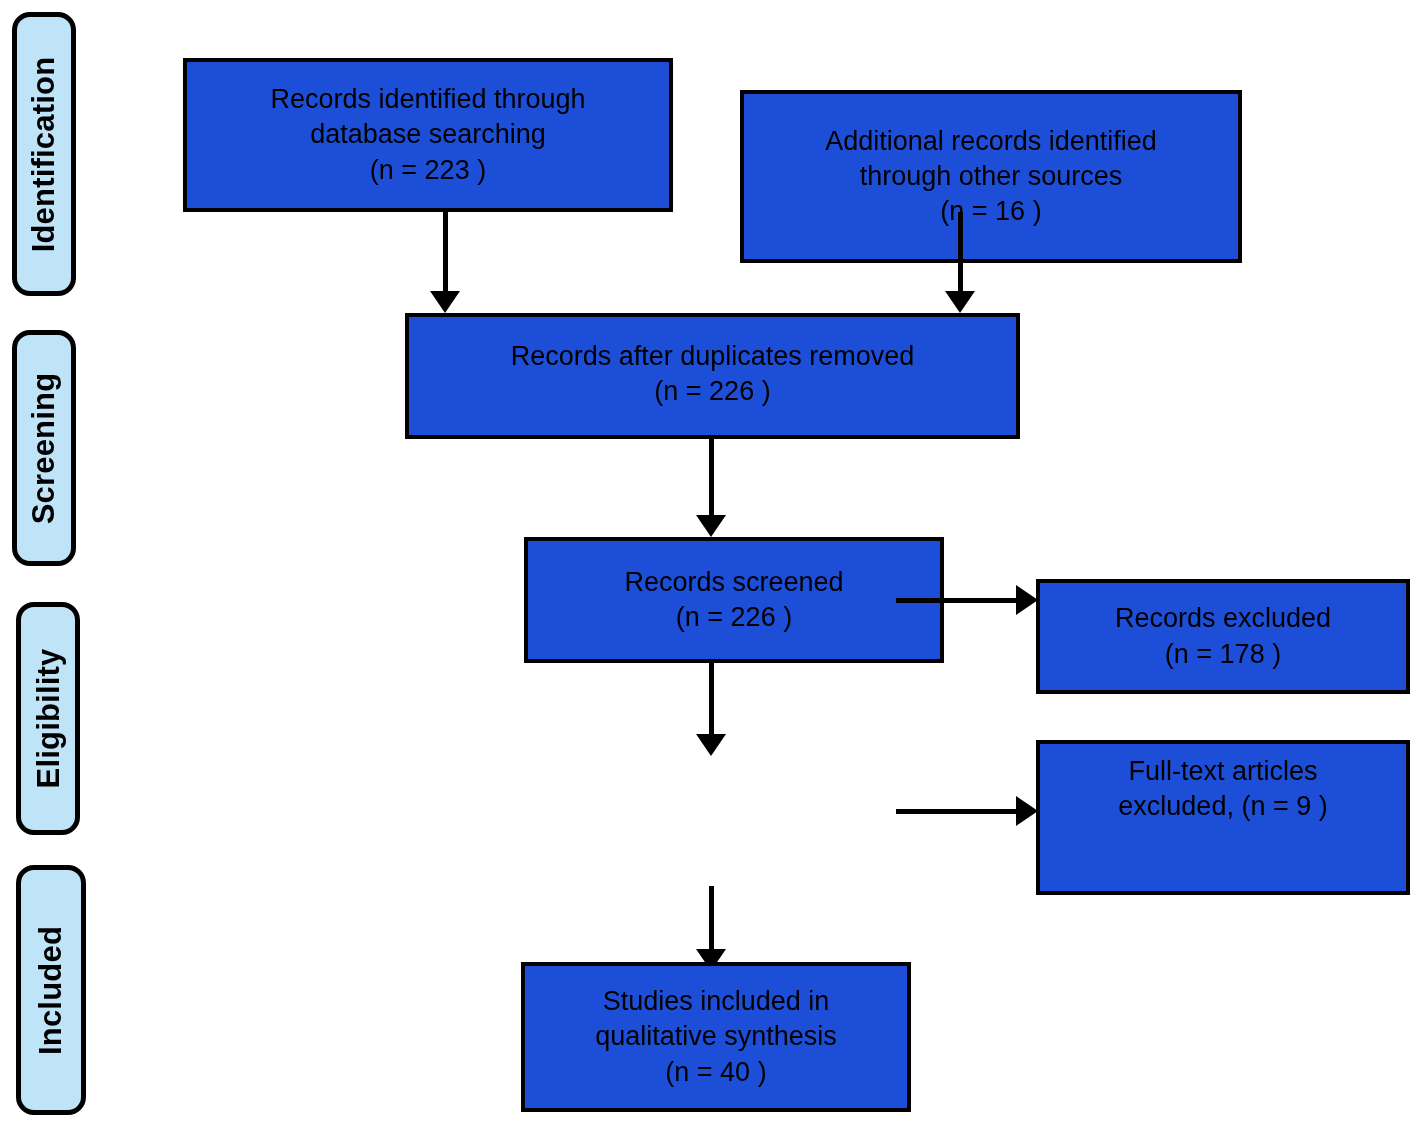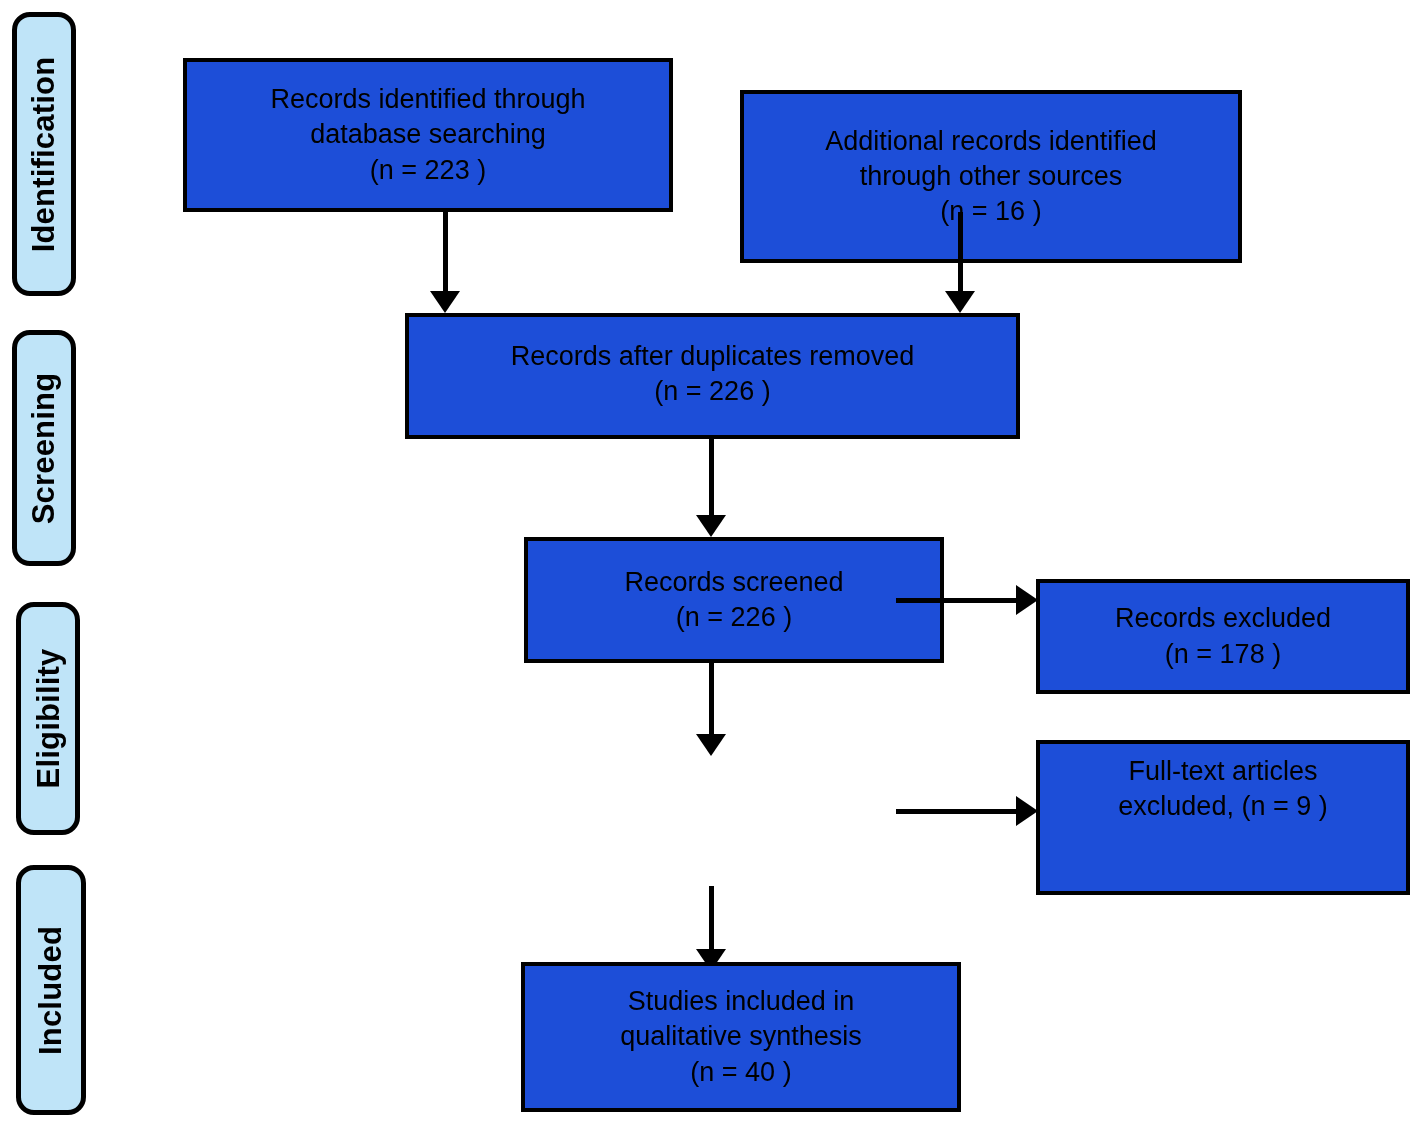--- a/index.html
+++ b/index.html
@@ -155,19 +155,19 @@
   <div class="arrow-right" style="left:1016px; top:796px;"></div>
 
   <div class="flow-box align-top" style="left:1036px; top:740px; width:374px; height:155px; ">
     <span class="box-text">Full-text articles
 excluded, (n = 9  )</span>
   </div>
 
   <div class="vline" style="left:709px; top:886px; width:5px; height:64px;"></div>
   <div class="arrow-down" style="left:696px; top:949px;"></div>
 
-  <div class="flow-box align-middle" style="left:521px; top:962px; width:440px; height:150px;">
+  <div class="flow-box align-middle" style="left:521px; top:962px; width:390px; height:150px;">
     <span class="box-text">Studies included in
 qualitative synthesis
 (n = 40  )</span>
   </div>
 
 </div>
 
 </body></html>

